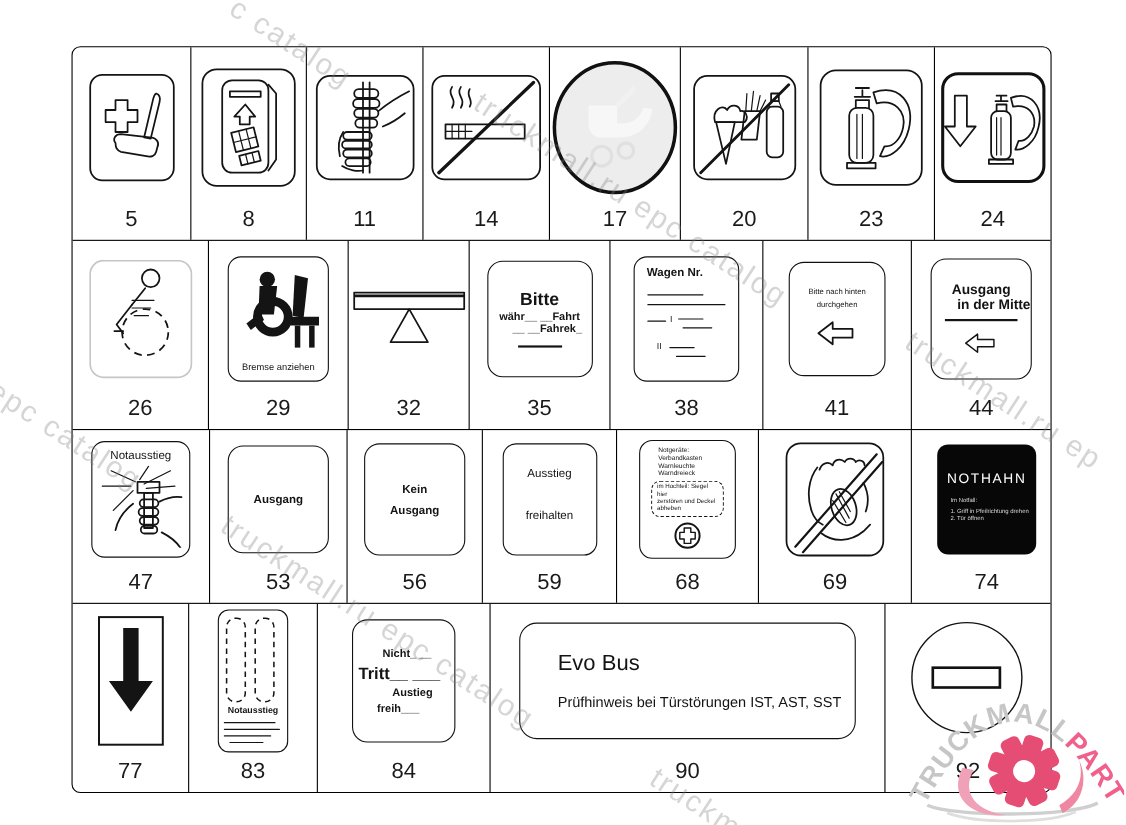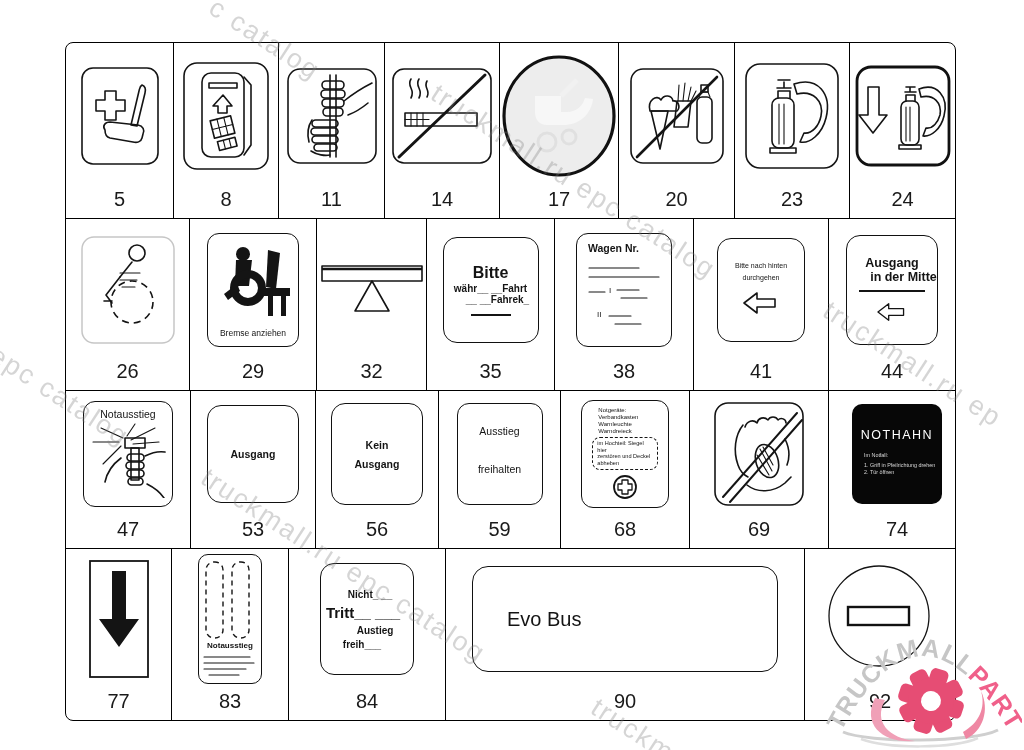--- a/index.html
+++ b/index.html
@@ -413,20 +413,21 @@
           <span class="tb" style="font-size:10px;margin:3px 0 0 -10px;">freih___</span>
         </div>
       </div>
       <div class="num">84</div>
     </div>
 
     <div class="cell" style="width:359px;">
       <div class="art">
         <div class="box" style="width:306px;height:106px;border-radius:16px;align-items:flex-start;">
           <span style="font-size:20px;margin-left:34px;">Evo Bus</span>
+          <span style="font-size:13.2px;margin:16px 0 0 34px;">Prüfhinweis bei Türstörungen IST, AST, SST</span>
         </div>
       </div>
       <div class="num">90</div>
     </div>
 
     <div class="cell" style="flex:1;">
       <div class="art" style="align-items:flex-start;padding-top:14px;">
         <svg width="110" height="110" viewBox="0 0 110 110">
           <circle class="ln" cx="54" cy="53" r="50" style="stroke-width:1.3"></circle>
           <rect x="23" y="44" width="61" height="18" fill="#fff" stroke="#111" stroke-width="2.4"></rect>

